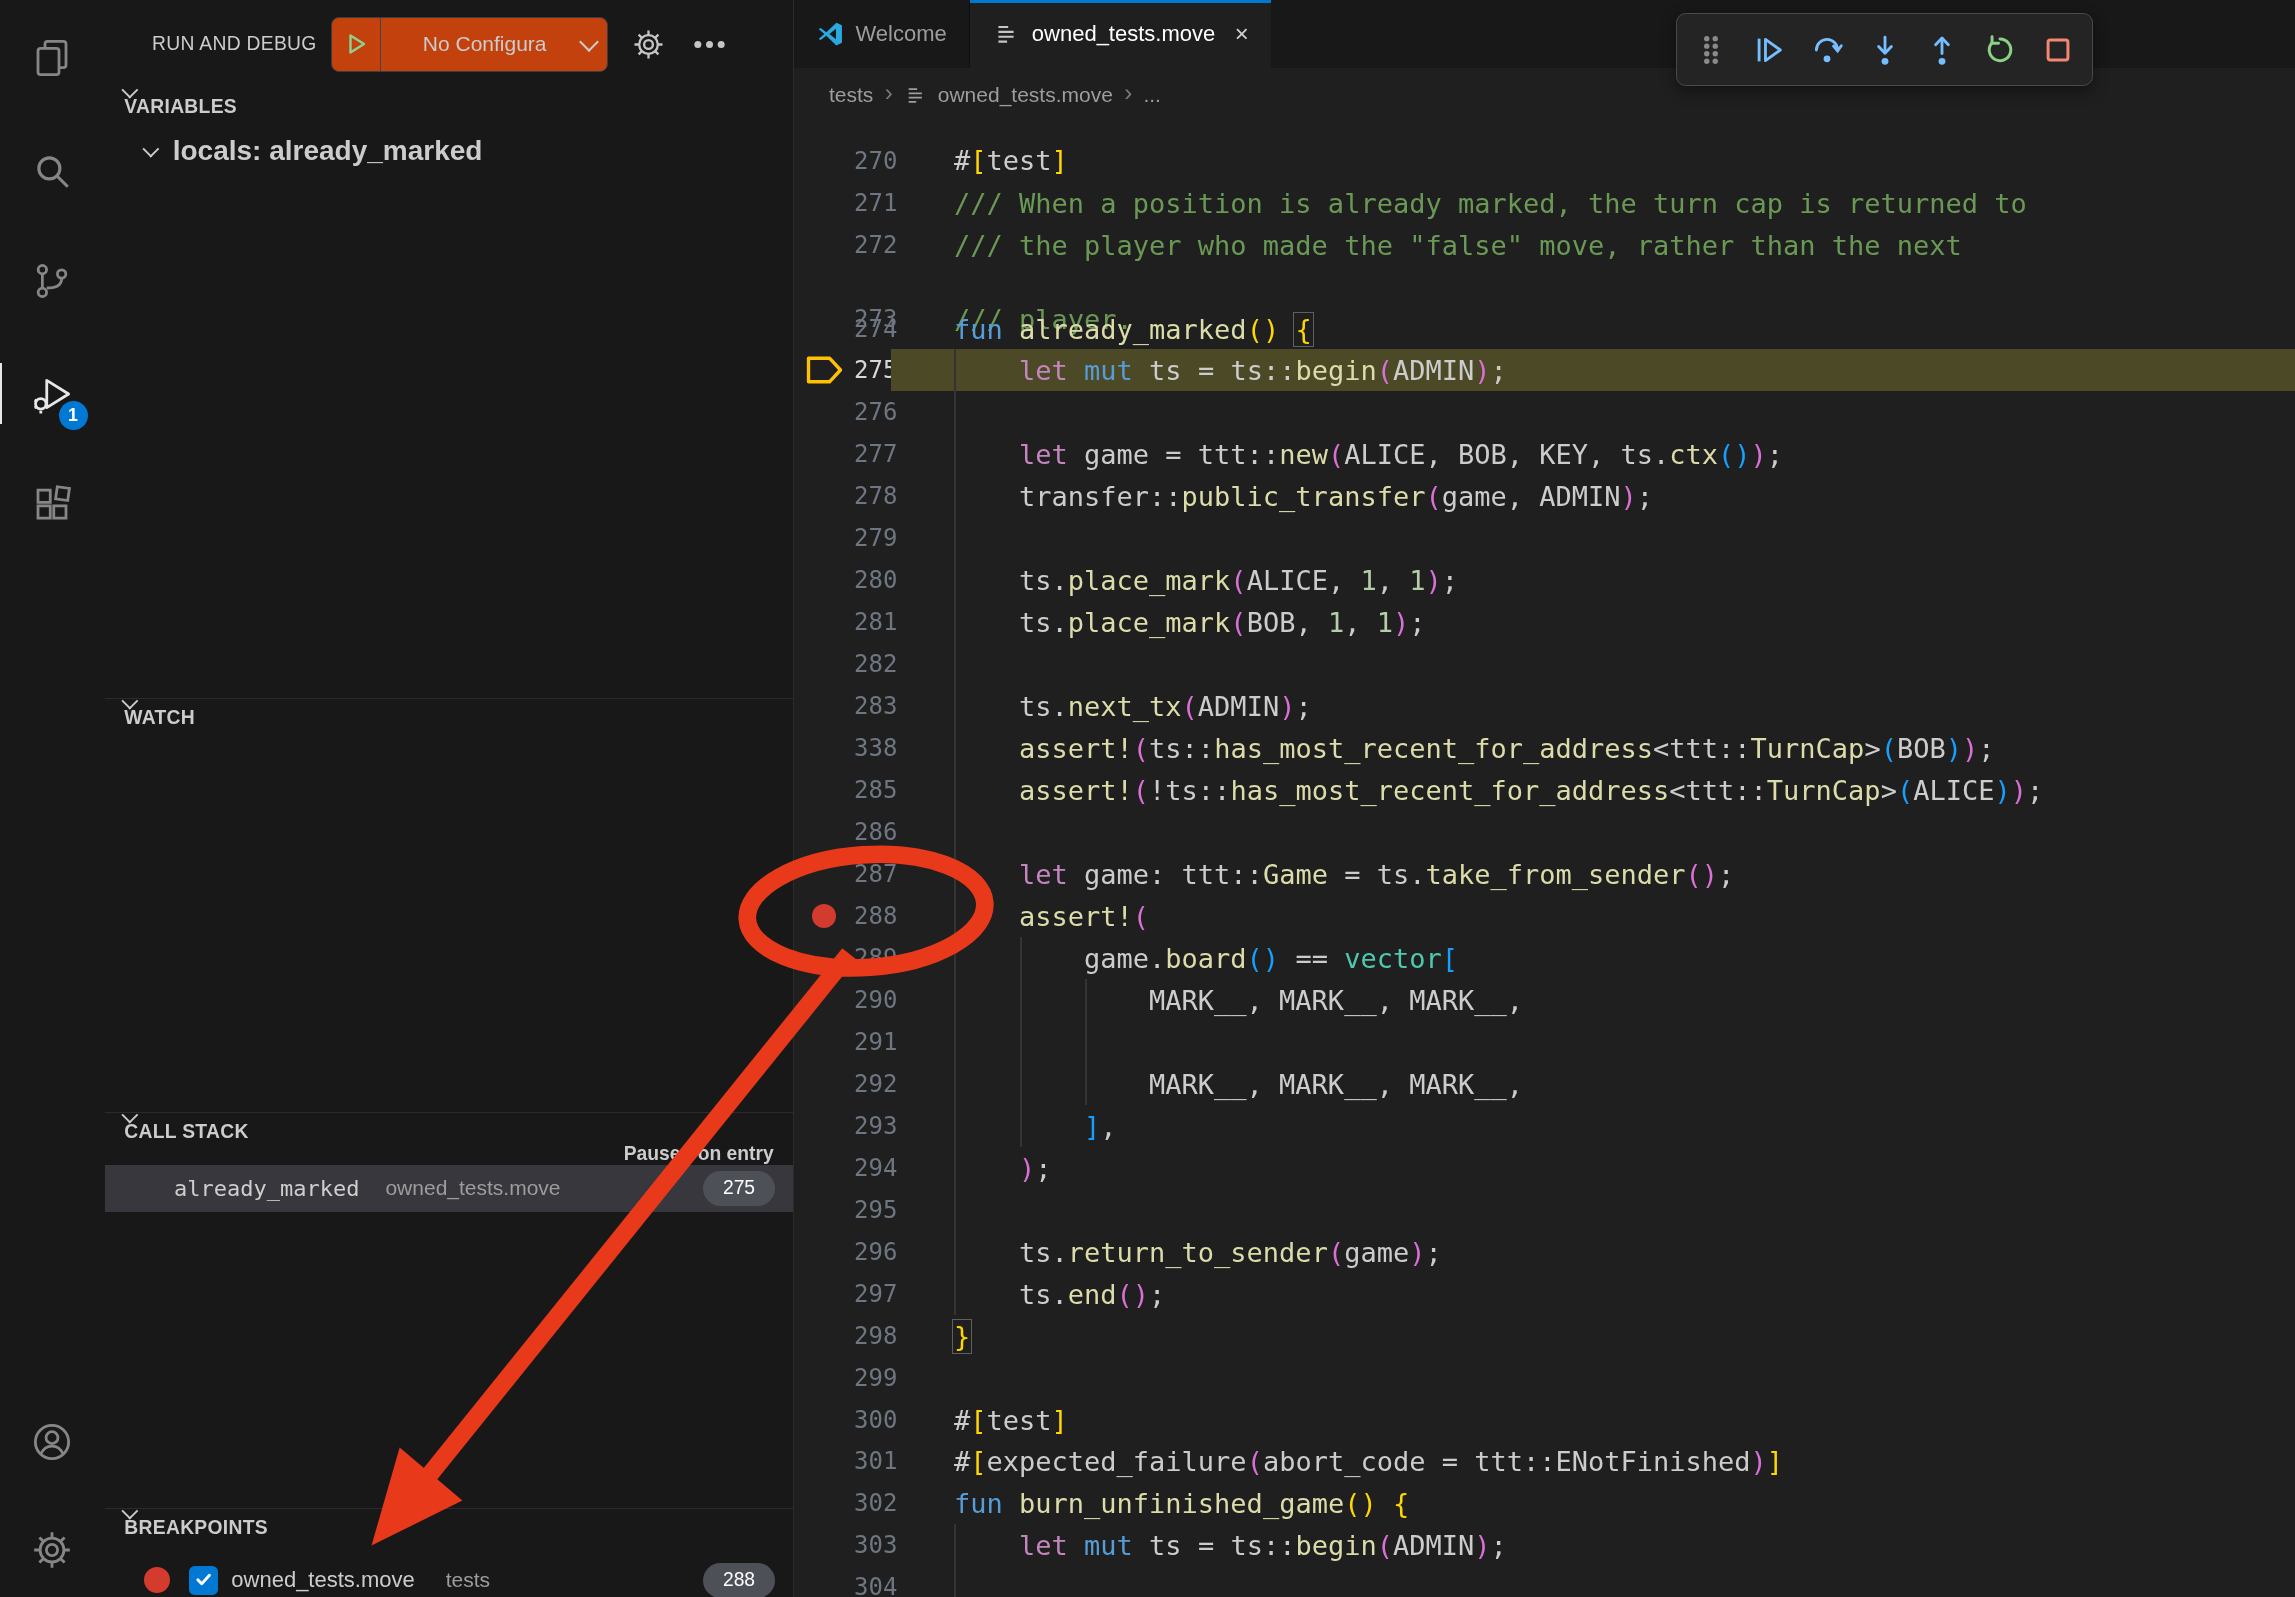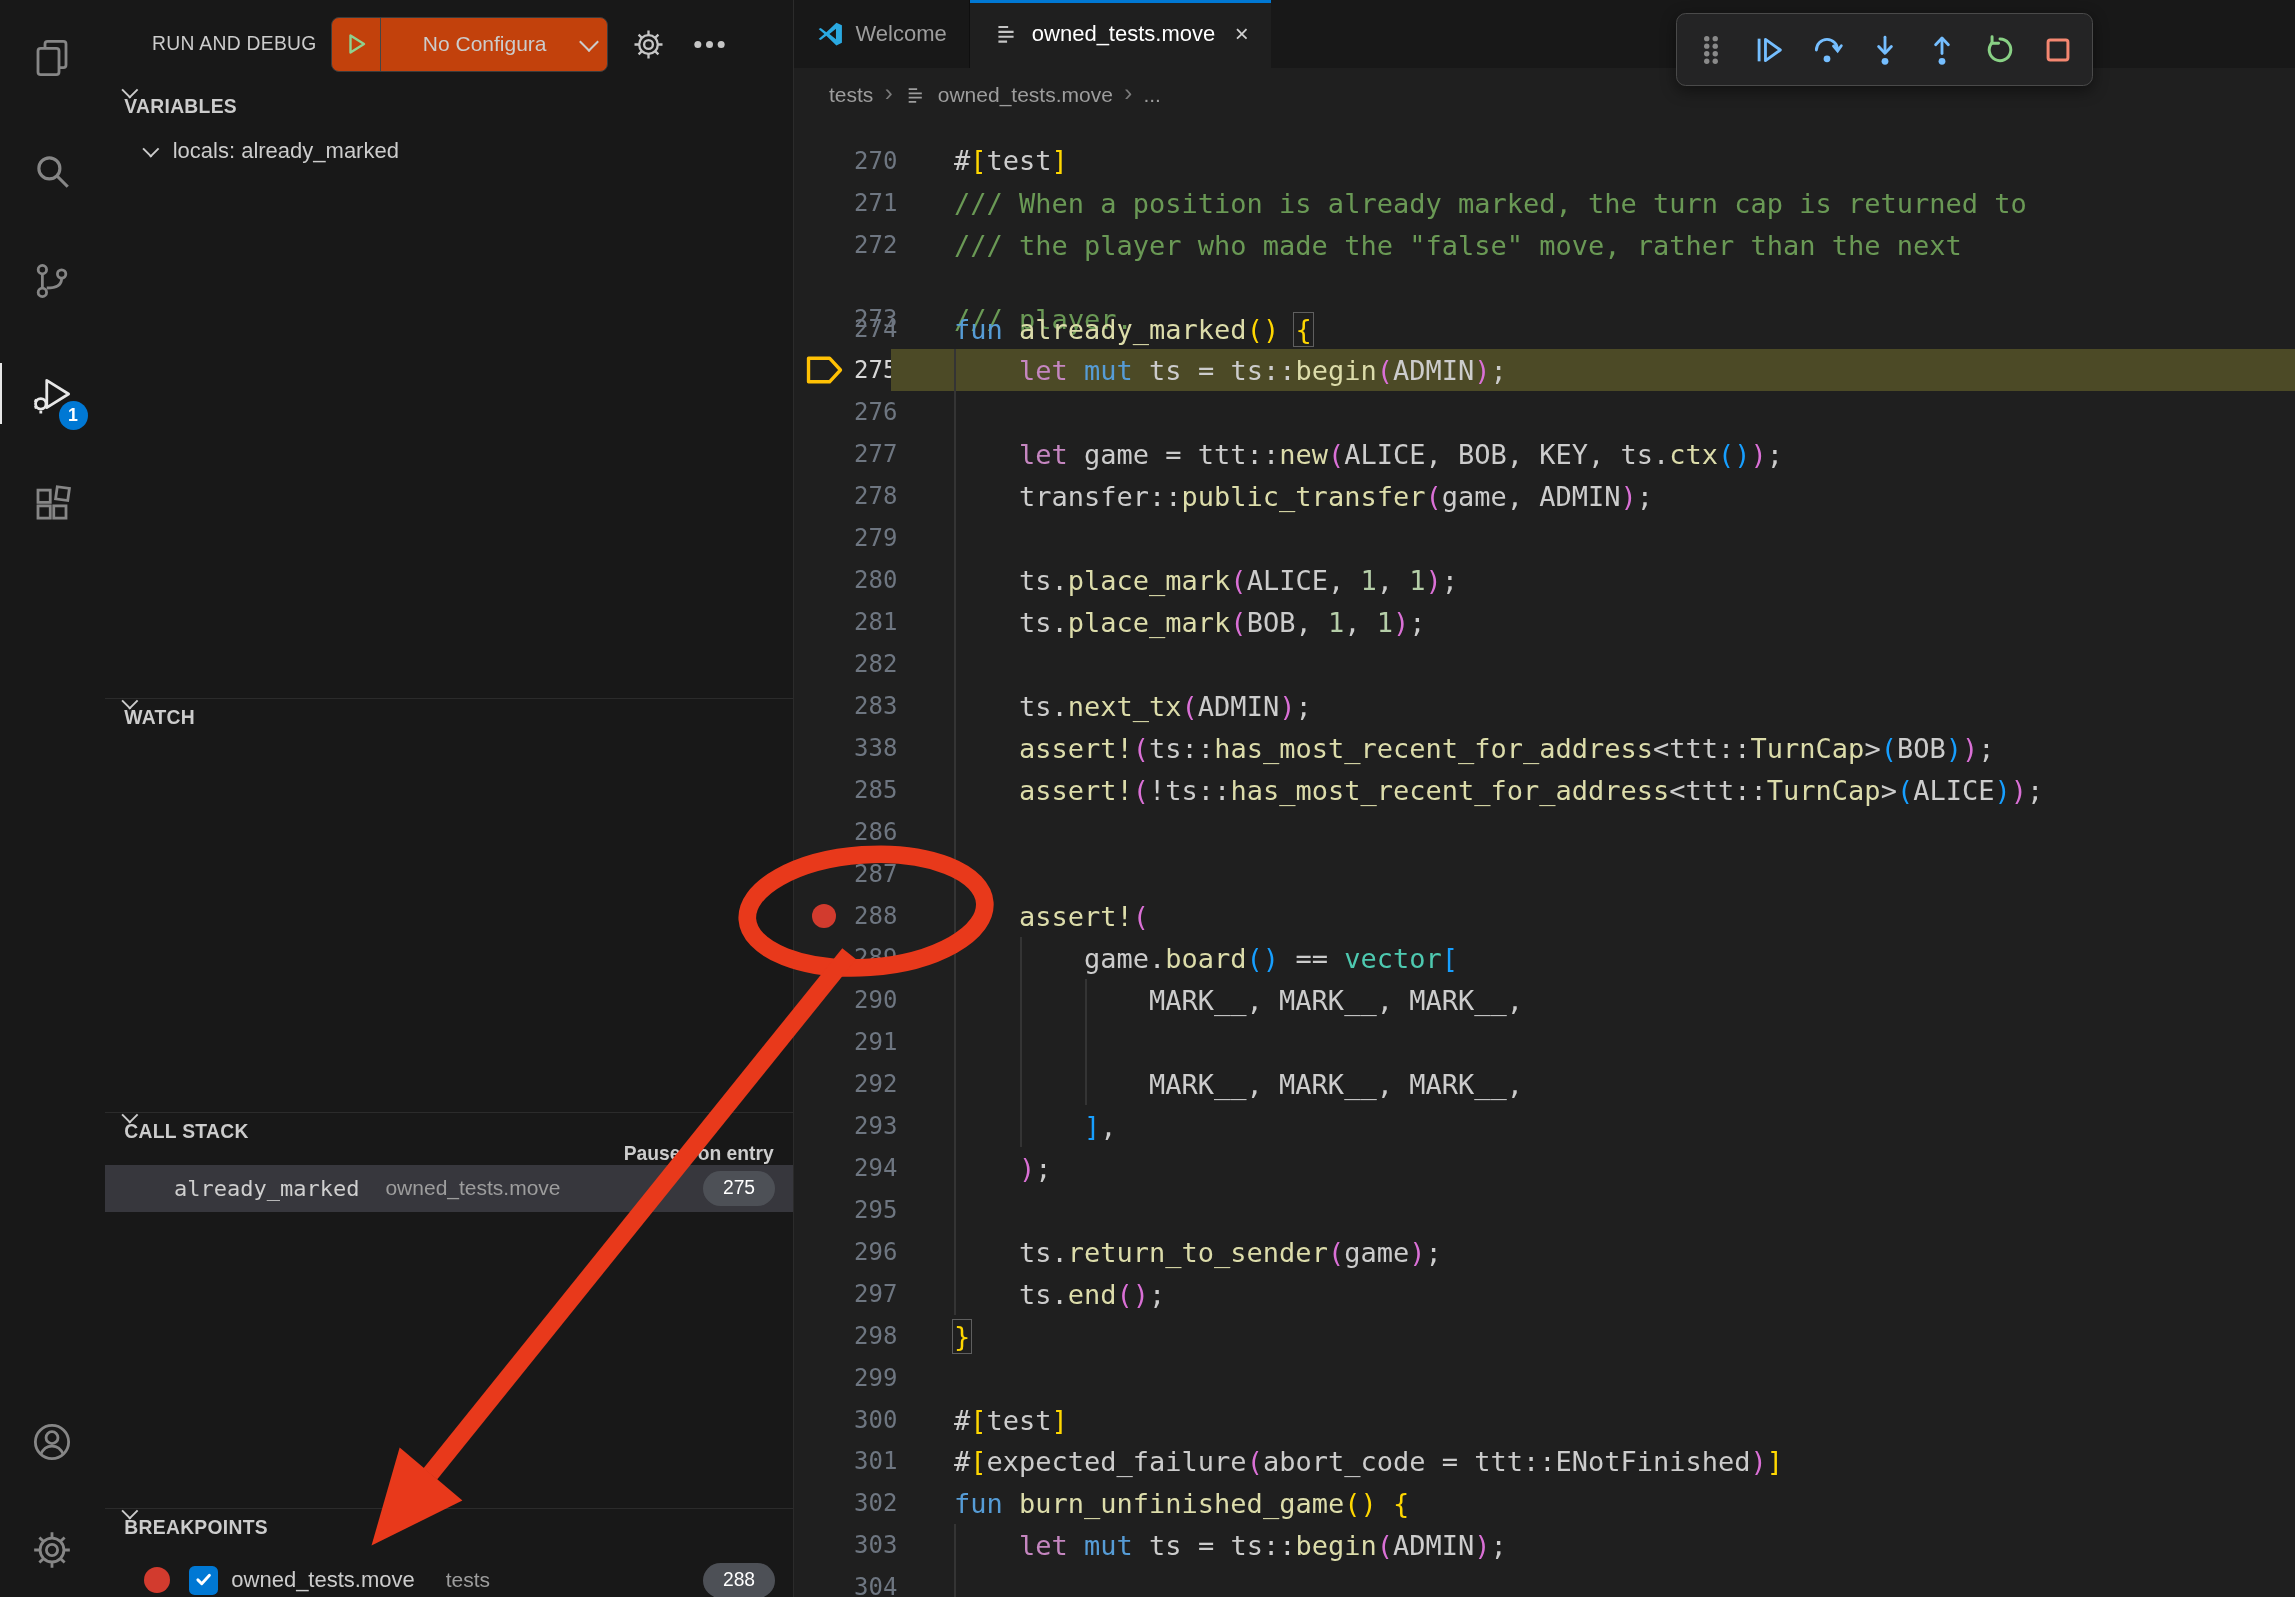--- a/index.html
+++ b/index.html
@@ -34,21 +34,21 @@
   .hdr-btn svg{width:35px;height:35px;}
 
   .sec{position:absolute;left:0;right:0;}
   .sec-divider{border-top:0.8px solid var(--c-border,#2b2b2b);}
   .sec-head{height:42px;display:flex;align-items:flex-start;padding:0 19.3px 0 19.3px;flex-direction:column;}
   .sec-head .chev{width:9.7px;height:9.7px;border-width:2px;margin-right:17.7px;margin-top:-4px;}
   .sec-label{font-size:19.3px;font-weight:700;color:#cccccc;letter-spacing:0.3px;}
   .sec-status{margin-left:auto;font-size:19.3px;font-weight:700;color:#cccccc;}
   .tree-row{height:42px;display:flex;align-items:center;padding-left:40px;}
   .tree-row .chev{width:9.7px;height:9.7px;border-width:2px;margin-right:16px;margin-top:-4px;}
-  .tree-label{font-size:22px;font-weight:400;color:#cccccc;}
+  .tree-label{font-size:28px;font-weight:700;color:#cccccc;}
 
   .cs-row{height:47px;display:flex;align-items:center;background:var(--c-callstack_sel,#37373d);padding:0 17.7px 0 69px;}
   .cs-fn{font-family:"DejaVu Sans Mono",monospace;font-size:22px;color:#cfcfcf;}
   .cs-file{font-size:21px;color:#9d9d9d;margin-left:26px;}
   .pill{margin-left:auto;min-width:50px;height:35px;border-radius:17.7px;background:var(--c-badge_bg,#4d5056);
     color:#fff;font-size:19.3px;display:flex;align-items:center;justify-content:center;padding:0 11.3px;}
 
   .bp-row{height:42px;display:flex;align-items:center;padding:0 17.7px 0 39px;}
   .bp-dot{width:26px;height:26px;border-radius:50%;background:var(--c-breakpoint,#d23b2e);flex:none;}
   .bp-check{width:29px;height:29px;border-radius:5.6px;background:var(--c-checkbox,#0078d4);
@@ -400,20 +400,21 @@
             <div class="content">
               <i class="guide" style="left: 63px;"></i>
               <span class="ctext"></span>
             </div>
           </div>
           <div class="crow" style="top: 731px;">
             <div class="glyph"></div>
             <div class="lnum">287</div>
             <div class="content">
               <i class="guide" style="left: 63px;"></i>
+              <span class="ctext"><span class="tk-w">    </span><span class="tk-l">let</span><span class="tk-w"> game: ttt::</span><span class="tk-f">Game</span><span class="tk-w"> = ts.</span><span class="tk-f">take_from_sender</span><span class="tk-b2">()</span><span class="tk-w">;</span></span>
             </div>
           </div>
           <div class="crow" style="top: 773px;">
             <div class="glyph">
               <span class="bpdot"></span>
             </div>
             <div class="lnum">288</div>
             <div class="content">
               <i class="guide" style="left: 63px;"></i>
               <span class="ctext"><span class="tk-w">    </span><span class="tk-f">assert!</span><span class="tk-b2">(</span></span>

